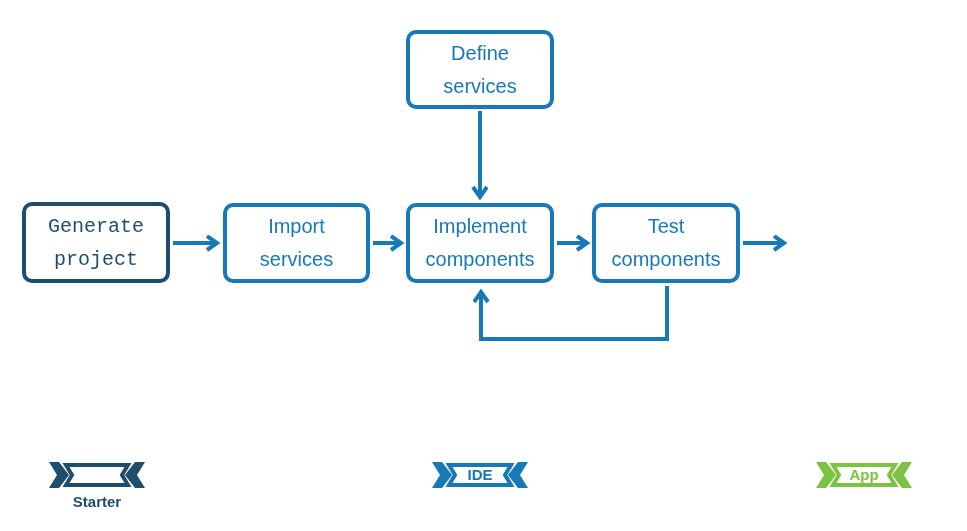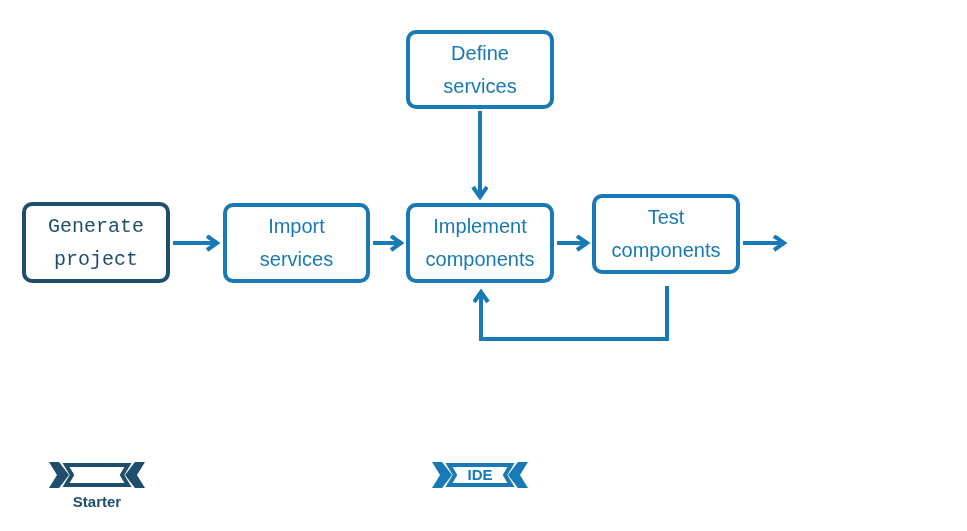--- a/index.html
+++ b/index.html
@@ -30,21 +30,21 @@
     font-size:20px;line-height:33px;
   }
   .node.border-navy{border:4px solid var(--navy);color:var(--navy);}
   .node.border-blue{border:4px solid var(--blue);color:var(--blue);}
   .node.border-green{border:4px solid var(--green);color:var(--green);}
 
   .node.define   {left:406px;top:30px; width:140px;height:71px;}
   .node.generate {left:22px; top:202px;width:140px;height:73px;font-family:Liberation Mono, monospace;}
   .node.import   {left:223px;top:203px;width:139px;height:72px;}
   .node.implement{left:406px;top:203px;width:140px;height:72px;}
-  .node.test     {left:592px;top:194px;width:140px;height:72px;}
+  .node.test     {left:592px;top:203px;width:140px;height:72px;}
   .node.deploy   {left:789px;top:203px;width:143px;height:72px;}
 
   .iterate-label{
     position:absolute;left:520px;top:346px;width:140px;
     text-align:center;color:var(--blue);
     font-size:21px;
   }
 
   .ribbon{position:absolute;width:98px;height:28px;}
   .ribbon.starter{left:48px; top:461px;}
@@ -114,14 +114,22 @@
 
   <div class="ribbon ide">
     <svg class="ribbon-svg" viewBox="0 0 98 28" xmlns="http://www.w3.org/2000/svg">
       <polygon class="fill-blue" points="1,1 11,1 21,14 11,27 1,27 9,14"></polygon>
       <polygon class="fill-blue" points="97,1 87,1 77,14 87,27 97,27 89,14"></polygon>
       <polygon class="band stroke-blue" points="18,4 80,4 74,14 80,24 18,24 24,14"></polygon>
     </svg>
     <span class="ribbon-text text-blue">IDE</span>
   </div>
 
+  <div class="ribbon app">
+    <svg class="ribbon-svg" viewBox="0 0 98 28" xmlns="http://www.w3.org/2000/svg">
+      <polygon class="fill-green" points="1,1 11,1 21,14 11,27 1,27 9,14"></polygon>
+      <polygon class="fill-green" points="97,1 87,1 77,14 87,27 97,27 89,14"></polygon>
+      <polygon class="band stroke-green" points="18,4 80,4 74,14 80,24 18,24 24,14"></polygon>
+    </svg>
+    <span class="ribbon-text text-green">App</span>
+  </div>
 
 </div>
 
 </body></html>

